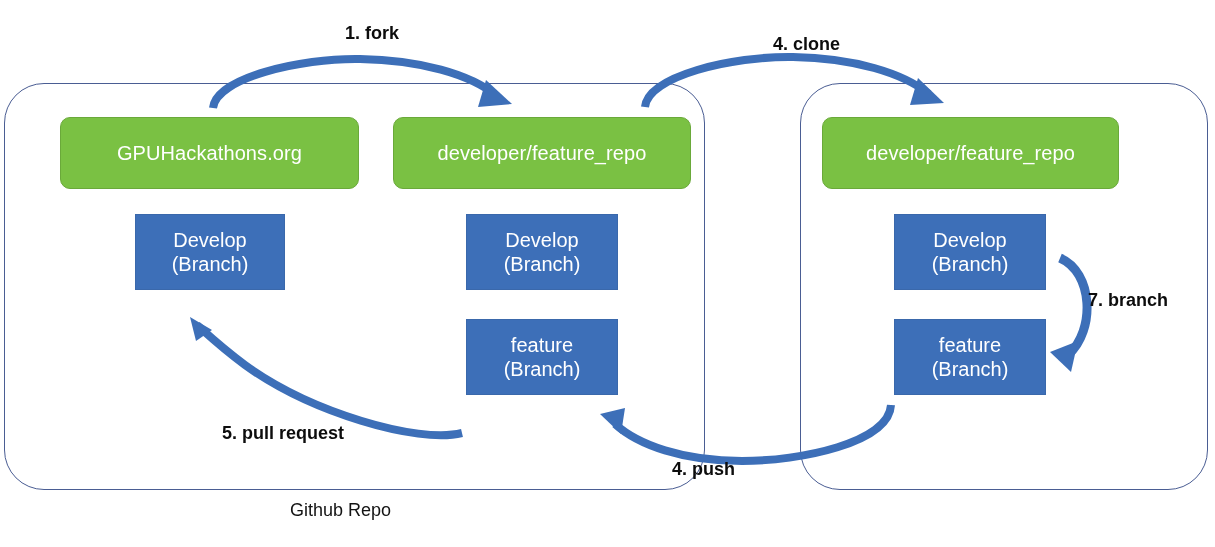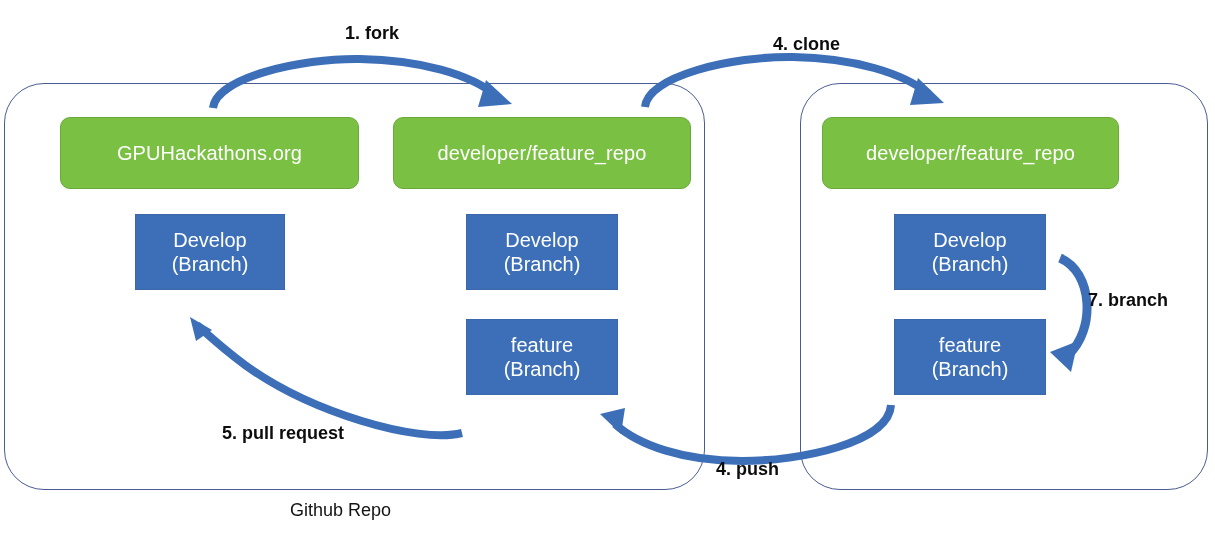--- a/index.html
+++ b/index.html
@@ -127,18 +127,18 @@
 
     <g>
       <path d="M462,433 C417,444 310,412 245,365 C222,348 206,333 197,325" fill="none" stroke="#3d6fb8" stroke-width="8" stroke-linecap="butt"></path>
       <path d="M190,317 L212,330 L196,341 Z" fill="#3d6fb8"></path>
     </g>
   </svg>
 
   <div class="step-label" style="left:333px;top:23px;margin-left:12px;">1. fork</div>
   <div class="step-label" style="left:773px;top:34px;">4. clone</div>
   <div class="step-label" style="left:1088px;top:290px;">7. branch</div>
-  <div class="step-label" style="left:716px;top:459px;">4. push</div>
+  <div class="step-label" style="left:672px;top:459px;">4. push</div>
   <div class="step-label" style="left:200px;top:423px;margin-left:22px;">5. pull request</div>
 
   <div class="zone-label" style="left:290px;top:500px;">Github Repo</div>
 
 </div>
 
 </body></html>

